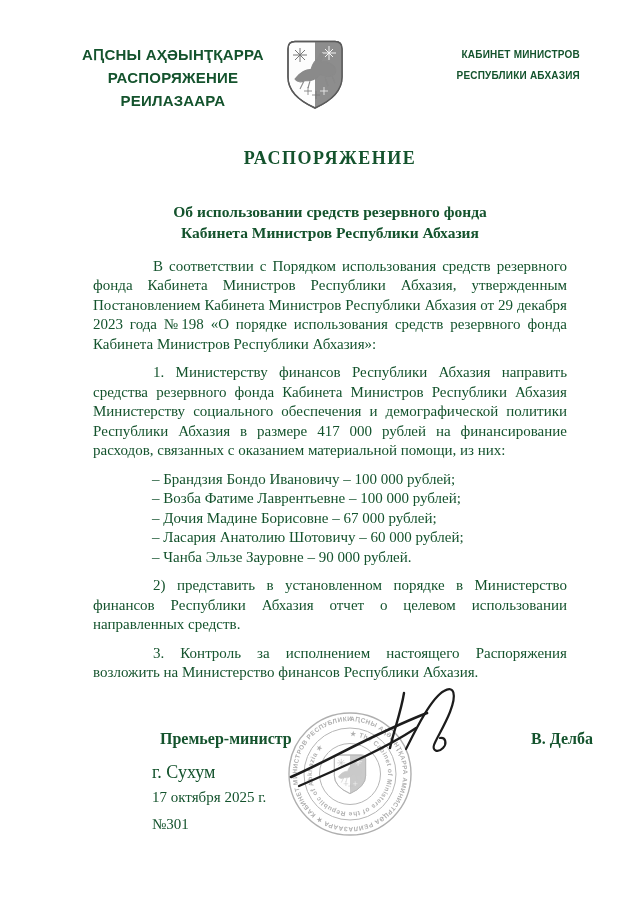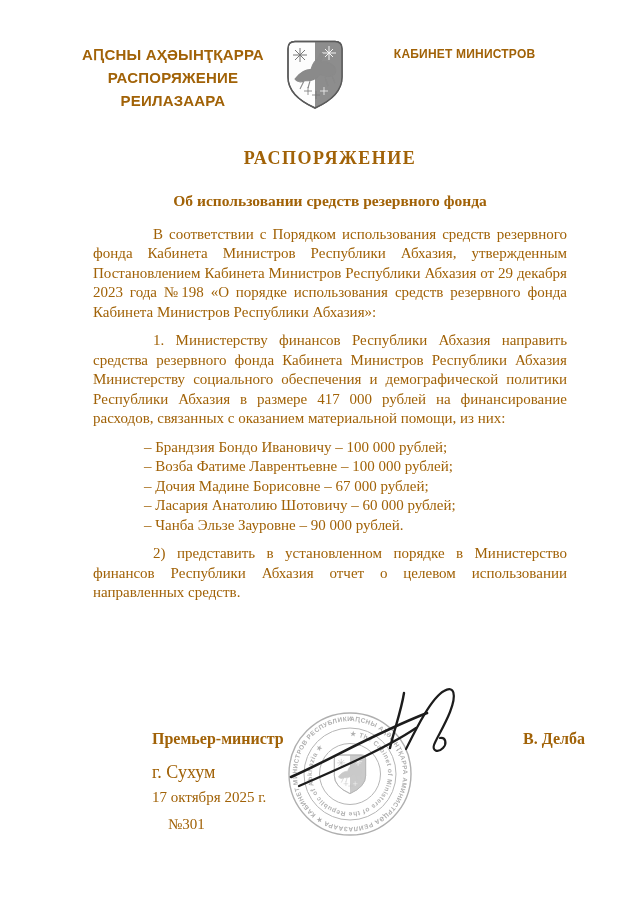--- a/index.html
+++ b/index.html
@@ -1,54 +1,54 @@
 <!DOCTYPE html>
 <html><head>
 <meta charset="utf-8">
 <style>
   html,body { margin:0; padding:0; background:#e8e8e8; }
   .page {
     position:relative; width:640px; height:905px; margin:0 auto;
-    background:#ffffff; color:#a16207; overflow:hidden;
+    background:#ffffff; color:#14532d; overflow:hidden;
     font-family:"Liberation Serif", serif;
   }
   
   .letterhead {
     position:absolute; top:38px; left:62px; right:60px;
     display:flex; justify-content:space-between; align-items:flex-start;
     font-family:"Liberation Sans", sans-serif; font-weight:bold;
   }
   .lh-left  { width:236px; text-align:center; font-size:15px; line-height:23px; padding-top:5px; letter-spacing:.2px; }
-  .lh-right { width:198px; text-align:left; font-size:12px; line-height:21px; padding-top:6px; letter-spacing:.2px;margin-left:48px; }
+  .lh-right { width:198px; text-align:right; font-size:10px; line-height:21px; padding-top:6px; letter-spacing:.2px;margin-left:48px; }
   .emblem { width:62px; height:74px; flex:0 0 auto; }
   
   .content {
     position:absolute; left:84px; top:149px; width:492px;
     font-size:15px; line-height:19.5px; text-align:justify;
   }
   .doc-title {
-    margin:0 0 21px; text-align:center; font-weight:bold;
+    margin:0 0 32px; text-align:center; font-weight:bold;
     font-size:18px; letter-spacing:1.5px;
   }
   .doc-subtitle {
     margin:9px 0 14px; text-align:center; font-weight:bold;
     font-size:15.5px; line-height:21px;
   }
   .para { margin:9px; text-indent:60px; }
-  .alloc-list { margin:0; }
+  .alloc-list { margin:8px; }
   .alloc-item { padding-left:60px; text-align:left; }
   
   .sig-row {
-    position:absolute; left:152px; top:730px; width:433px;
+    position:absolute; left:160px; top:730px; width:433px;
     display:flex; justify-content:space-between;
     font-weight:bold; font-size:16px;text-align:center;
   }
   .sig-city { position:absolute; left:152px; top:762px; font-size:18px; }
   .sig-date { position:absolute; left:152px; top:789px; font-size:15px; }
-  .sig-num  { position:absolute; left:152px; top:816px; font-size:15px;margin-left:16px; }
+  .sig-num  { position:absolute; left:152px; top:816px; font-size:15px; }
   
   .stamp-overlay { position:absolute; left:268px; top:682px; width:212px; height:163px; pointer-events:none; }
   .ring-text { font-family:"Liberation Sans", sans-serif; font-size:6.4px; letter-spacing:.45px; fill:#9f9f9f; font-weight:bold; }
   .ring-text-inner { font-family:"Liberation Sans", sans-serif; font-size:6.6px; letter-spacing:.5px; fill:#a3a3a3; font-weight:bold; }
   .hidden-defs { position:absolute; width:0; height:0; overflow:hidden; }
 </style>
 </head>
 <body>
 
 <svg class="hidden-defs" aria-hidden="true">
@@ -101,41 +101,44 @@
   <div class="letterhead">
     <div class="lh-left">
       <div>АԤСНЫ АҲӘЫНҬҚАРРА</div>
       <div>РАСПОРЯЖЕНИЕ РЕИЛАЗААРА</div>
     </div>
     <svg class="emblem" viewBox="0 0 62 74">
       <use href="#coat"></use>
     </svg>
     <div class="lh-right">
       <div>КАБИНЕТ МИНИСТРОВ</div>
+      <div>РЕСПУБЛИКИ АБХАЗИЯ</div>
     </div>
   </div>
 
   <div class="content">
     <h1 class="doc-title">РАСПОРЯЖЕНИЕ</h1>
     <div class="doc-subtitle">
       <div>Об использовании средств резервного фонда</div>
+      <div>Кабинета Министров Республики Абхазия</div>
     </div>
 
     <p class="para">В соответствии с Порядком использования средств резервного фонда Кабинета Министров Республики Абхазия, утвержденным Постановлением Кабинета Министров Республики Абхазия от 29 декабря 2023 года №198 «О порядке использования средств резервного фонда Кабинета Министров Республики Абхазия»:</p>
     <p class="para">1. Министерству финансов Республики Абхазия направить средства резервного фонда Кабинета Министров Республики Абхазия Министерству социального обеспечения и демографической политики Республики Абхазия в размере 417&nbsp;000 рублей на финансирование расходов, связанных с оказанием материальной помощи, из них:</p>
 
     <div class="alloc-list">
       <div class="alloc-item">– Брандзия Бондо Ивановичу – 100&nbsp;000 рублей;</div>
       <div class="alloc-item">– Возба Фатиме Лаврентьевне – 100&nbsp;000 рублей;</div>
       <div class="alloc-item">– Дочия Мадине Борисовне – 67&nbsp;000 рублей;</div>
       <div class="alloc-item">– Ласария Анатолию Шотовичу – 60&nbsp;000 рублей;</div>
       <div class="alloc-item">– Чанба Эльзе Зауровне – 90&nbsp;000 рублей.</div>
     </div>
 
     <p class="para">2) представить в установленном порядке в Министерство финансов Республики Абхазия отчет о целевом использовании направленных средств.</p>
+    <p class="para">3. Контроль за исполнением настоящего Распоряжения возложить на Министерство финансов Республики Абхазия.</p>
   </div>
 
   <div class="sig-row">
     <span>Премьер-министр</span>
     <span>В. Делба</span>
   </div>
   <div class="sig-city">г. Сухум</div>
   <div class="sig-date">17 октября 2025 г.</div>
   <div class="sig-num">№301</div>
 

